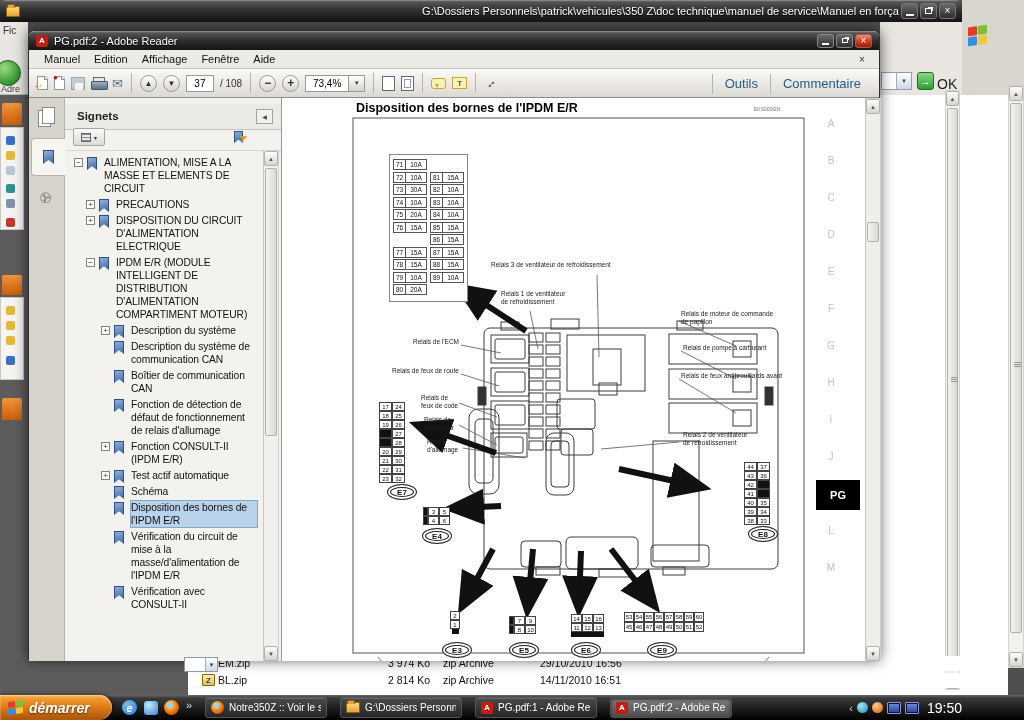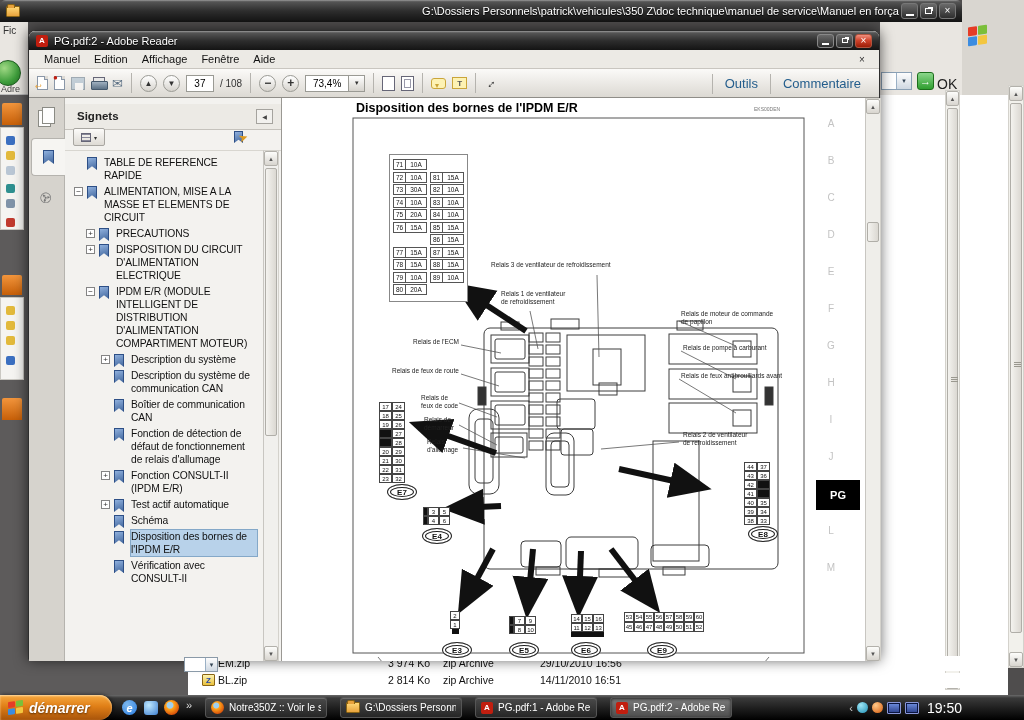--- a/index.html
+++ b/index.html
@@ -397,26 +397,20 @@
           <span class="opt-lines"></span>
           <span class="opt-caret">▾</span>
         </span>
         <span class="opt-new">
           <span class="ribbon" style="width:9px;height:12px"></span>
             <span class="gold-arrow">➤</span>
         </span>
       </div>
       <div class="bm-tree" id="bm-tree">
           <div class="bm-item lvl1">
-            <span class="bm-ic">
-              <span class="ribbon" style="display: block; width: 10px; height: 13px;"></span>
-            </span>
-            <span class="bm-label">TABLE DE REFERENCE RAPIDE</span>
-          </div>
-          <div class="bm-item lvl1">
             <span class="bm-exp">−</span>
             <span class="bm-ic">
               <span class="ribbon" style="display: block; width: 10px; height: 13px;"></span>
             </span>
             <span class="bm-label">ALIMENTATION, MISE A LA MASSE ET ELEMENTS DE CIRCUIT</span>
           </div>
           <div class="bm-item lvl2">
             <span class="bm-exp">+</span>
             <span class="bm-ic">
               <span class="ribbon" style="display: block; width: 10px; height: 13px;"></span>
@@ -485,20 +479,21 @@
           <div class="bm-item lvl3">
             <span class="bm-ic">
               <span class="ribbon" style="display: block; width: 10px; height: 13px;"></span>
             </span>
             <span class="bm-label sel">Disposition des bornes de l'IPDM E/R</span>
           </div>
           <div class="bm-item lvl3">
             <span class="bm-ic">
               <span class="ribbon" style="display: block; width: 10px; height: 13px;"></span>
             </span>
+            <span class="bm-label">Vérification du circuit de mise à la masse/d'alimentation de l'IPDM E/R</span>
           </div>
           <div class="bm-item lvl3">
             <span class="bm-ic">
               <span class="ribbon" style="display: block; width: 10px; height: 13px;"></span>
             </span>
             <span class="bm-label">Vérification avec CONSULT-II</span>
           </div>
         </div>
     </div>
     <div class="abs panel-scroll xp-scroll">

